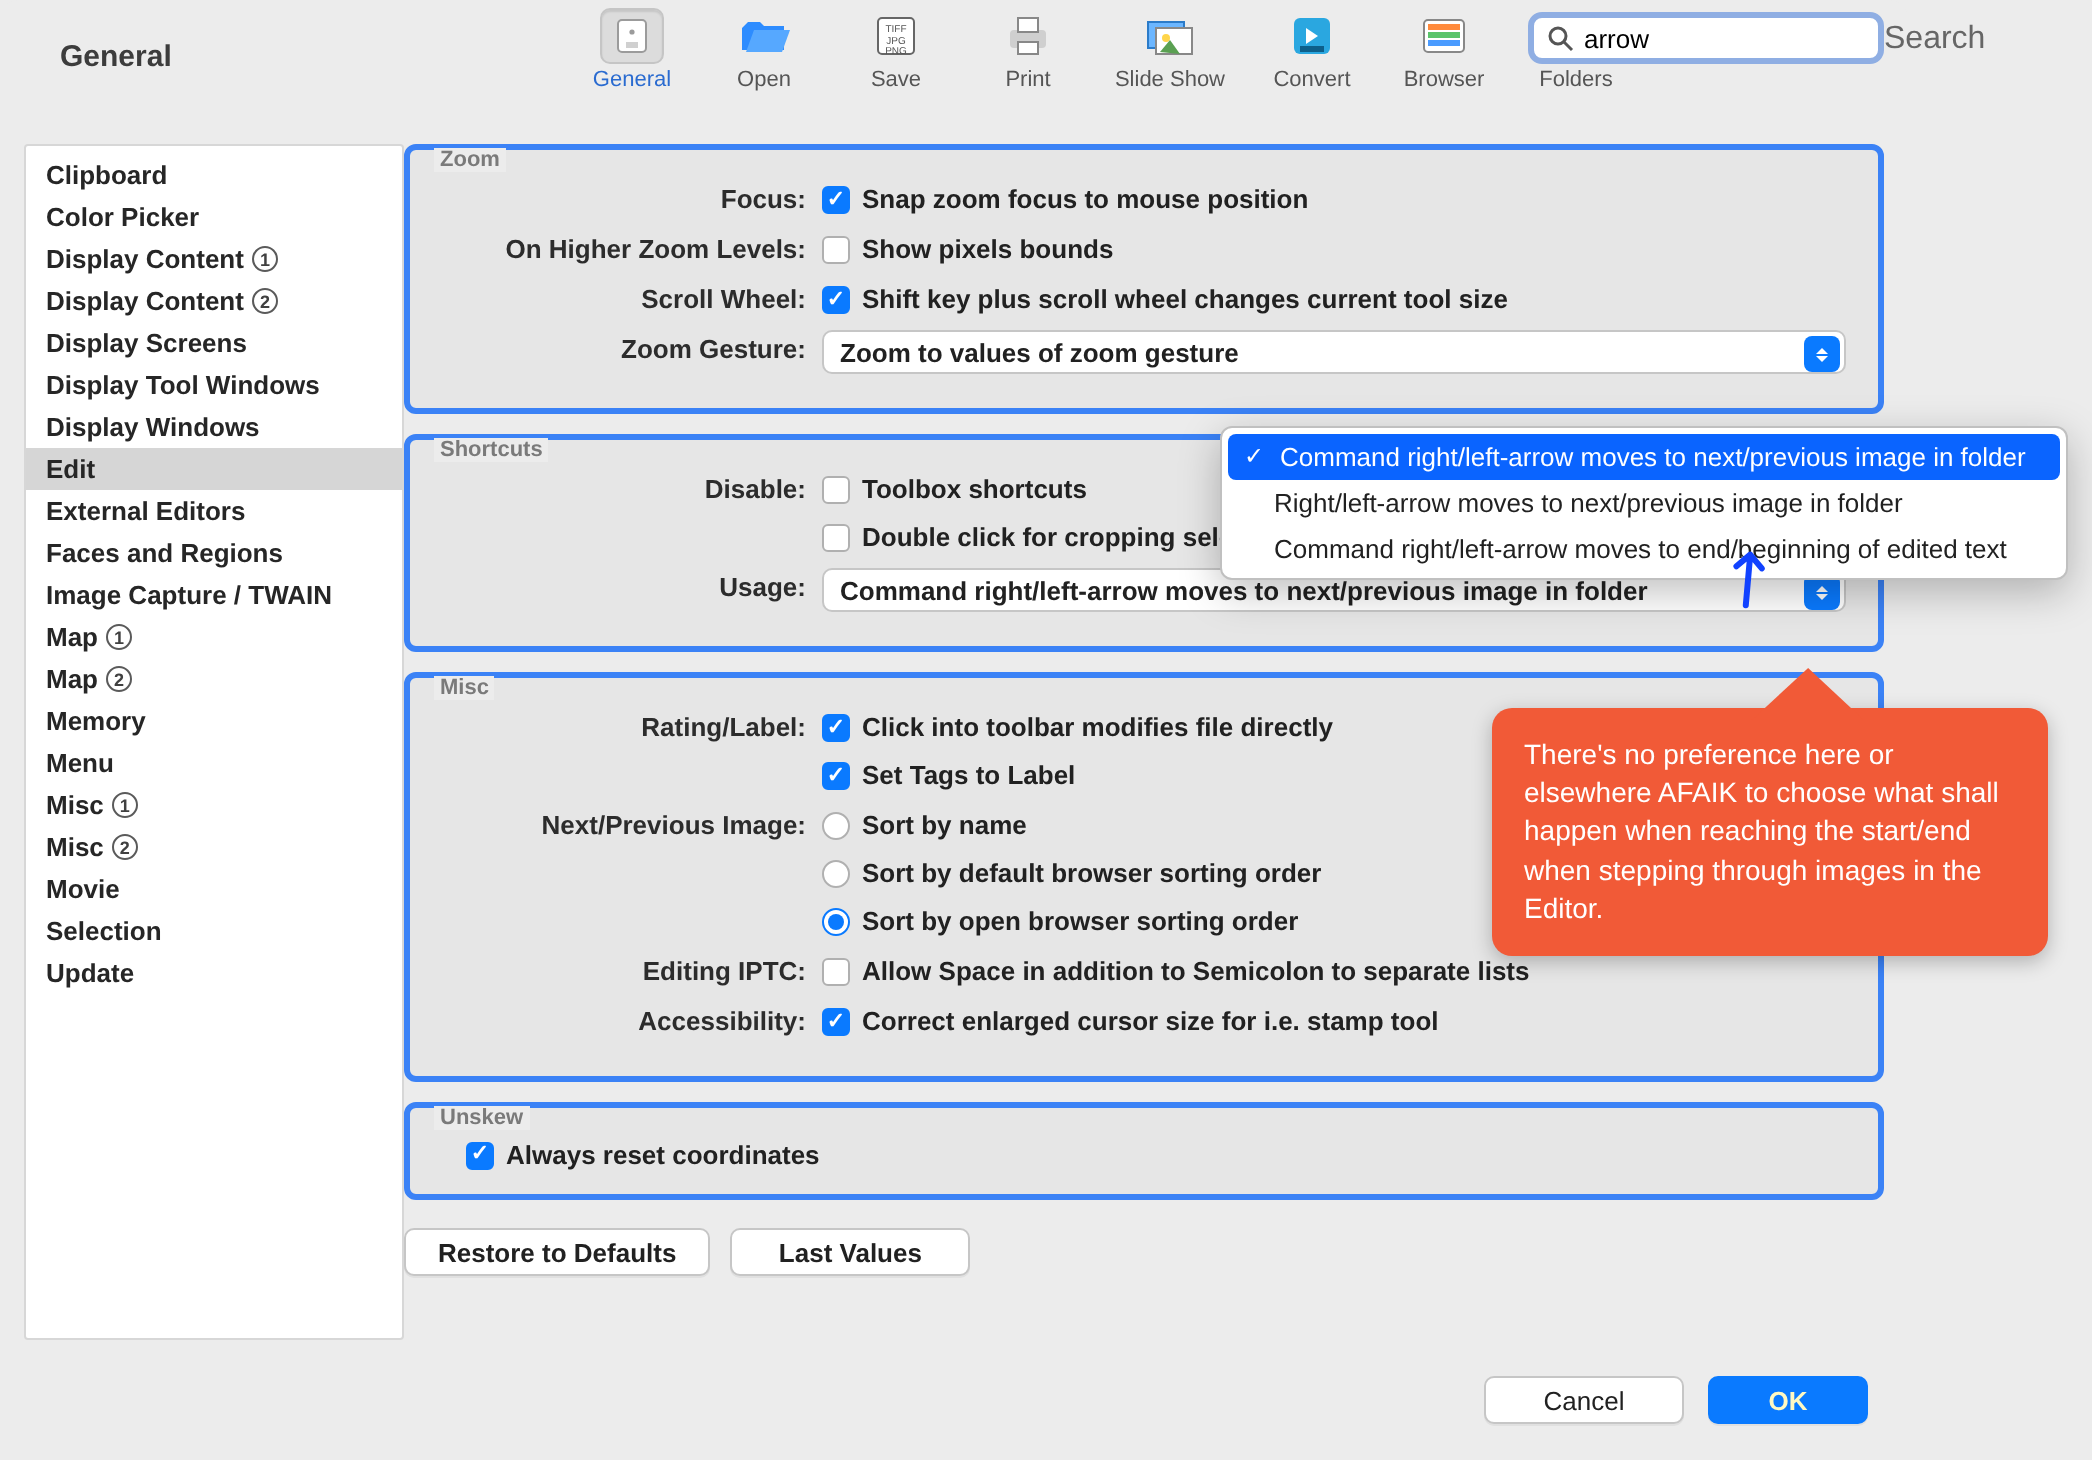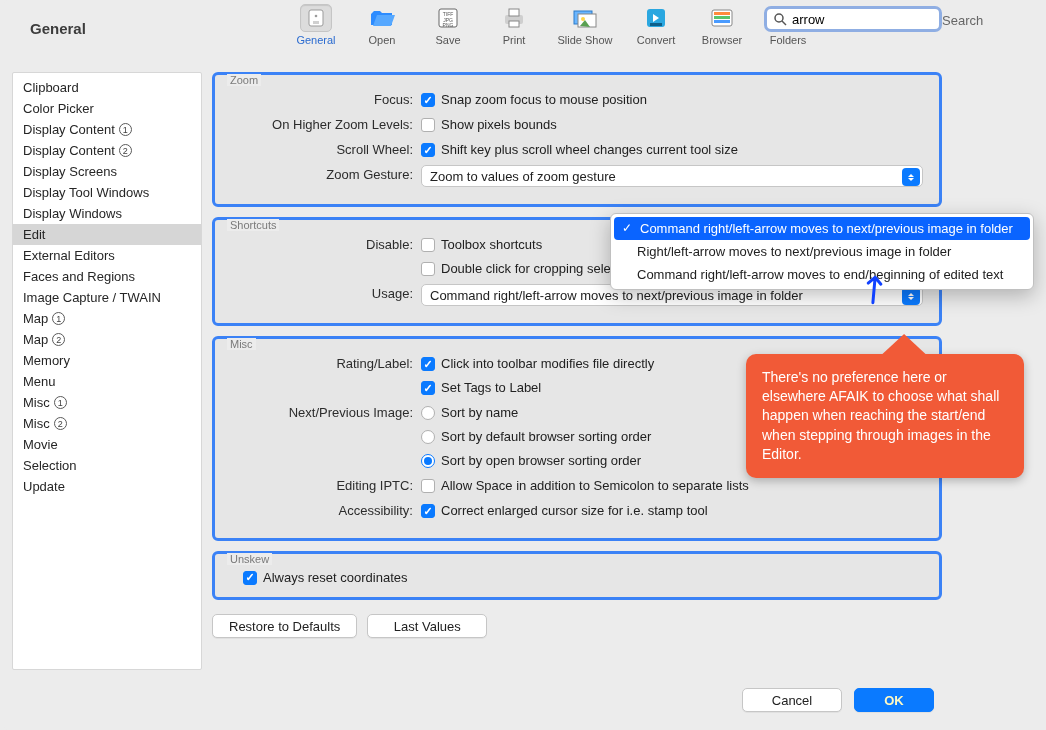--- a/index.html
+++ b/index.html
@@ -91,29 +91,29 @@
     border-radius:7px;
     display:flex;
     align-items:center;
     padding:0 6px;
   }
   .search-box .glass { width:14px;height:14px;color:#666; flex-shrink:0; margin-right:3px;}
   .search-box input {
     flex:1; border:none; outline:none; font-size:13px; background:transparent;
   }
   .search-label {
-    font-size:13px;color:#666;margin-top:2px;
+    font-size:16px;color:#666;margin-top:2px;
   }
 
   
   .content {
     display:flex;
     padding: 10px 12px 10px 12px;
-    gap: 10px;
     height: 618px;
+    font-weight: bold;
   }
   .sidebar {
     width: 190px;
     background:#fff;
     border:1px solid #d7d7d7;
     border-radius:2px;
     overflow:auto;
     padding:4px 0;
   }
   .side-item {

